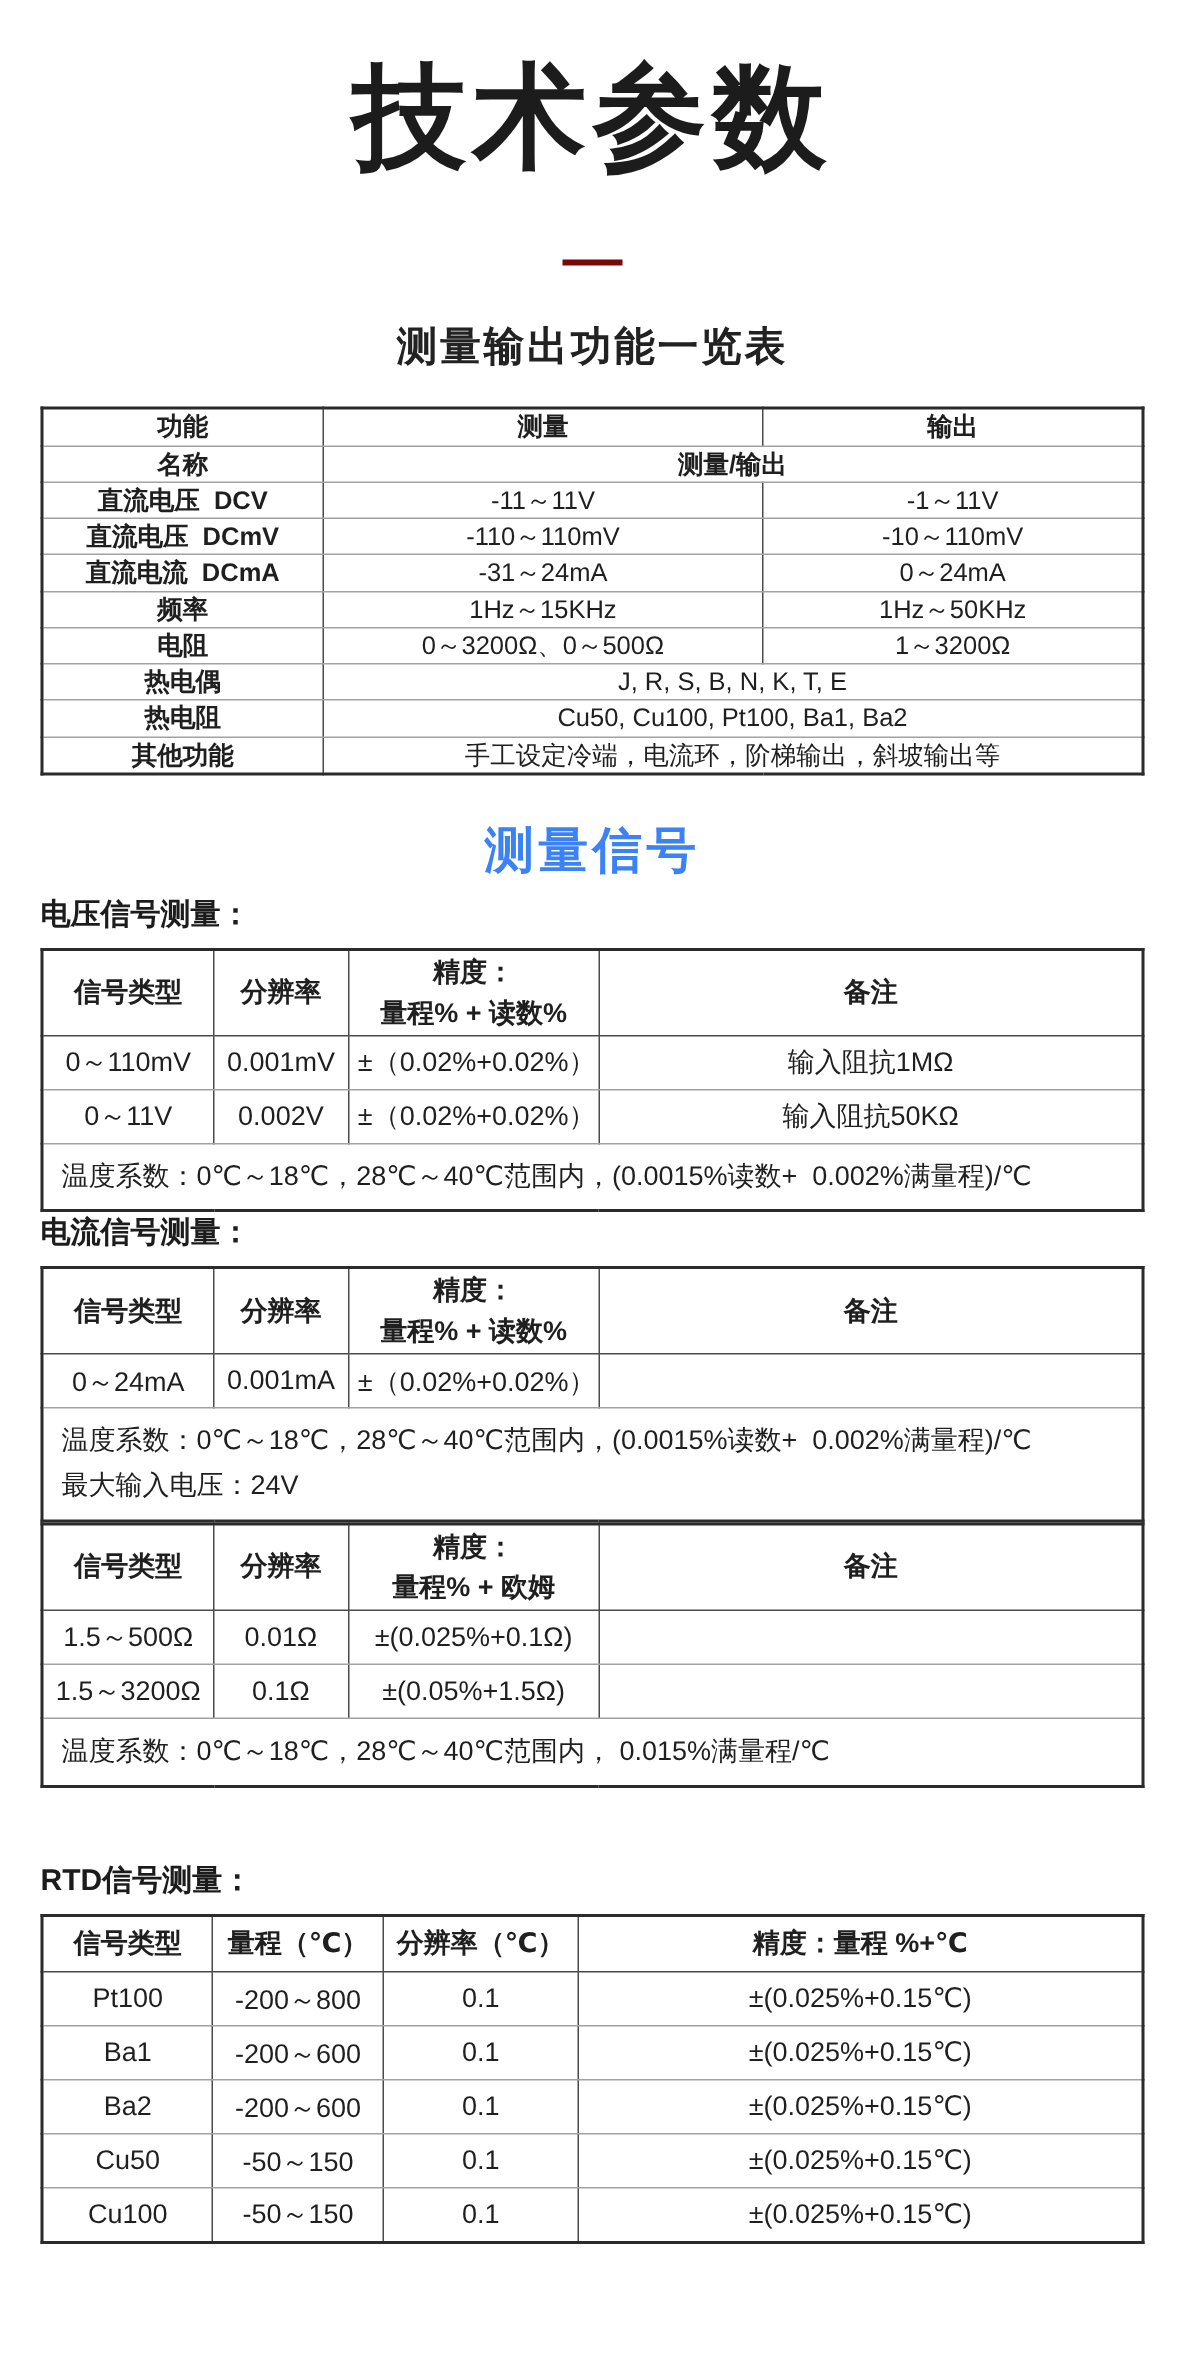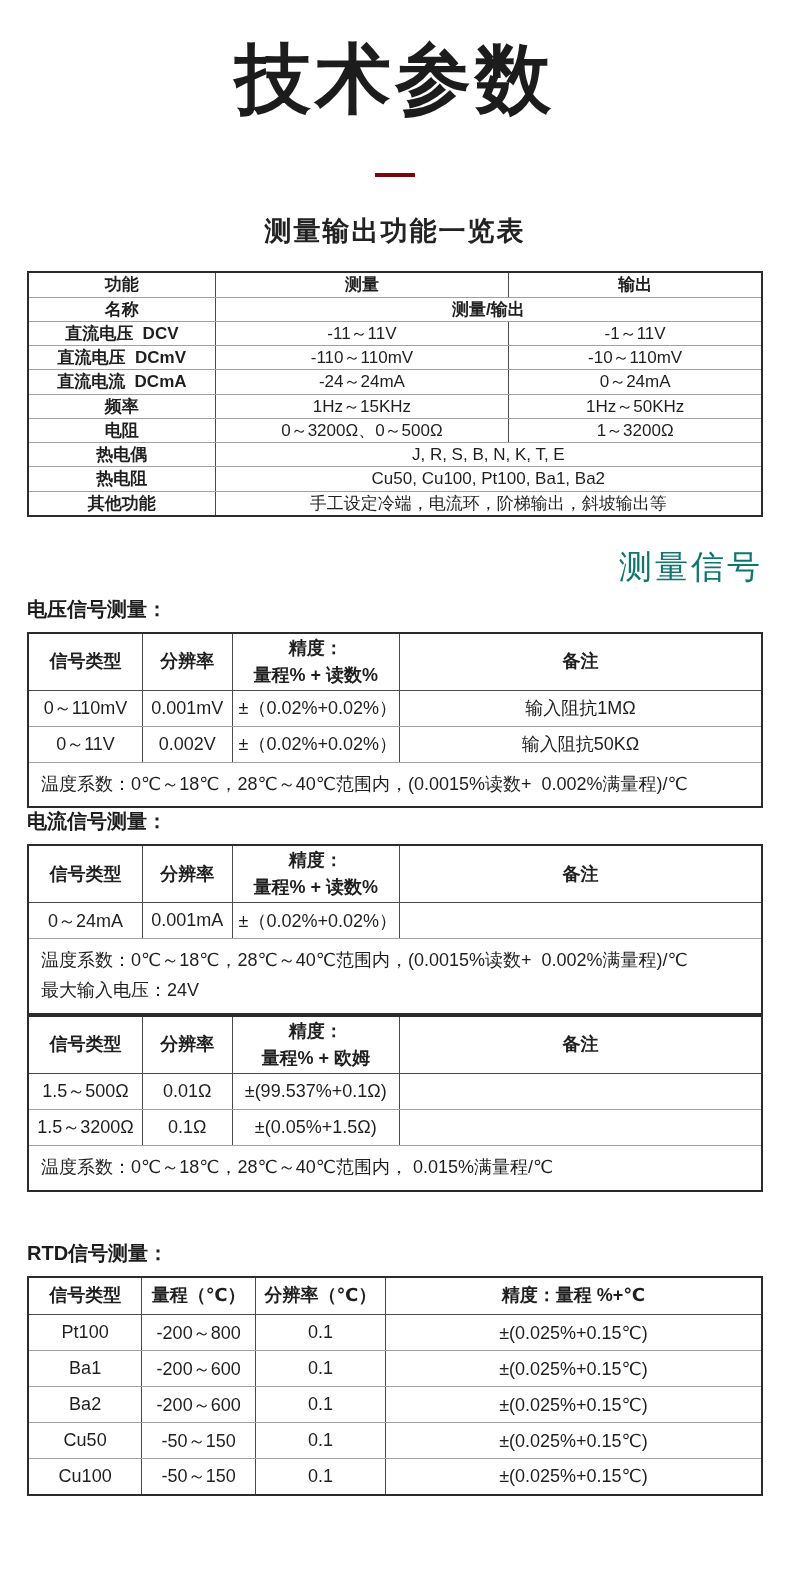--- a/index.html
+++ b/index.html
@@ -29,25 +29,25 @@
   .subtitle {
     margin: 36px 0 0;
     text-align: center;
     font-size: 27px;
     font-weight: 700;
     letter-spacing: 2px;
     color: #222;
   }
   .section-title {
     margin: 28px 0 0;
-    text-align: right;
+    text-align: center;
     font-size: 33px;
-    font-weight: 400;
+    font-weight: 700;
     letter-spacing: 3px;
-    color: #0f766e;
+    color: #3b82f6;
   }
 
   .tbl {
     width: 100%;
     border-collapse: collapse;
     table-layout: fixed;
     border: 2px solid #2b2b2b;
   }
   .tbl td {
     border-left: 1px solid #4a4a4a;
@@ -124,21 +124,21 @@
           <td>-11～11V</td>
           <td>-1～11V</td>
         </tr>
         <tr>
           <td class="hd">直流电压  DCmV</td>
           <td>-110～110mV</td>
           <td>-10～110mV</td>
         </tr>
         <tr>
           <td class="hd">直流电流  DCmA</td>
-          <td>-24～24mA</td>
+          <td>-31～24mA</td>
           <td>0～24mA</td>
         </tr>
         <tr>
           <td class="hd">频率</td>
           <td>1Hz～15KHz</td>
           <td>1Hz～50KHz</td>
         </tr>
         <tr>
           <td class="hd">电阻</td>
           <td>0～3200Ω、0～500Ω</td>
@@ -240,21 +240,21 @@
           <tr class="hdr">
             <td>信号类型</td>
             <td>分辨率</td>
             <td>精度：
 量程% + 欧姆</td>
             <td>备注</td>
           </tr>
           <tr>
             <td>1.5～500Ω</td>
             <td>0.01Ω</td>
-            <td>±(99.537%+0.1Ω)</td>
+            <td>±(0.025%+0.1Ω)</td>
             <td></td>
           </tr>
           <tr>
             <td>1.5～3200Ω</td>
             <td>0.1Ω</td>
             <td>±(0.05%+1.5Ω)</td>
             <td></td>
           </tr>
           <tr class="note-row">
             <td colspan="4" class="note">温度系数：0℃～18℃，28℃～40℃范围内， 0.015%满量程/℃</td>

